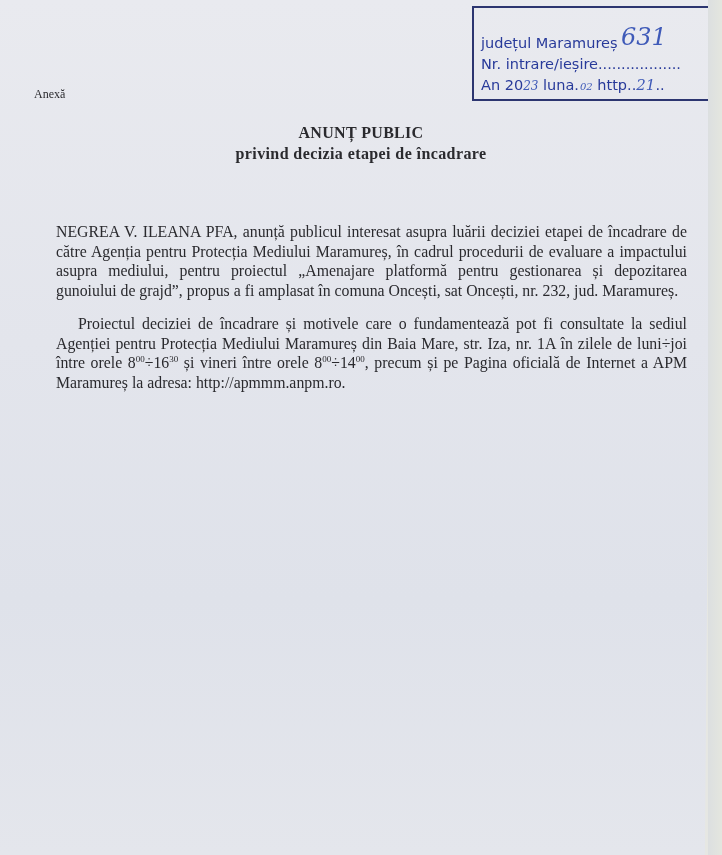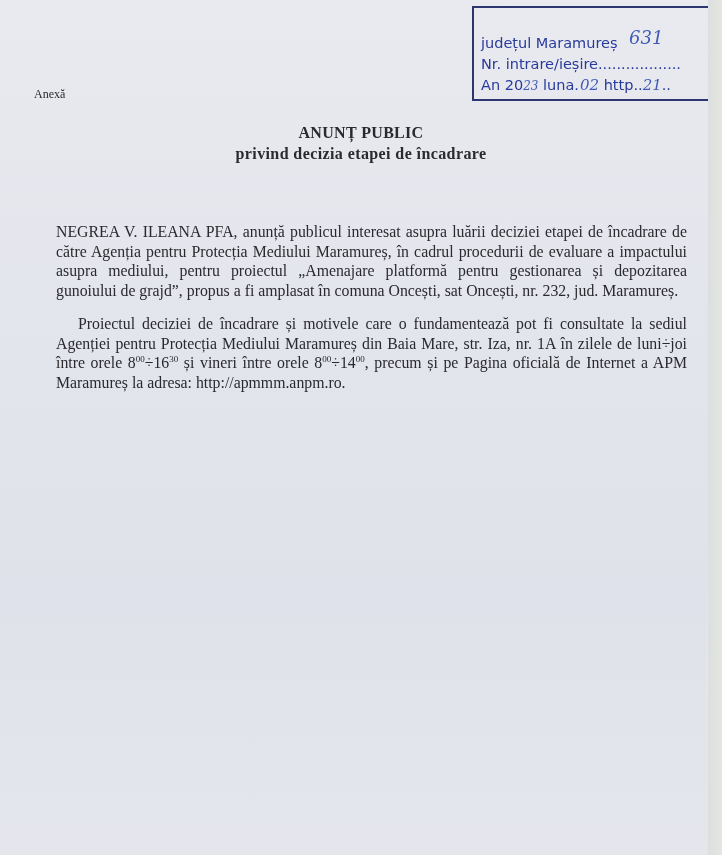--- a/index.html
+++ b/index.html
@@ -108,26 +108,26 @@
   </style>
 </head>
 <body>
 
 <div class="page">
 
   <div class="stamp">
     <div class="line title">Primăria comunei Oncești</div>
     <div class="line">
       <span>județul Maramureș</span>
-      <span class="hand" style="left:148px; top:-6px; font-size:18px;">631</span>
+      <span class="hand" style="left:140px; top:-6px; font-size:24px;">631</span>
     </div>
     <div class="line">Nr. intrare/ieșire..................</div>
     <div class="line">
       <span>An 20</span><span class="hand" style="position:relative; font-size:12px;">23</span>
-      <span>luna</span><span style="letter-spacing:1px;">.</span><span class="hand" style="position:relative; font-size:15px;">02</span>
+      <span>luna</span><span style="letter-spacing:1px;">.</span><span class="hand" style="position:relative; font-size:10px;">02</span>
       <span>http</span><span>..</span><span class="hand" style="position:relative; font-size:15px;">21</span><span>..</span>
     </div>
   </div>
 
   <div class="annex">Anexă</div>
 
   <div class="title main">ANUNȚ PUBLIC</div>
   <div class="title sub">privind decizia etapei de încadrare</div>
 
   <div class="body-text">

